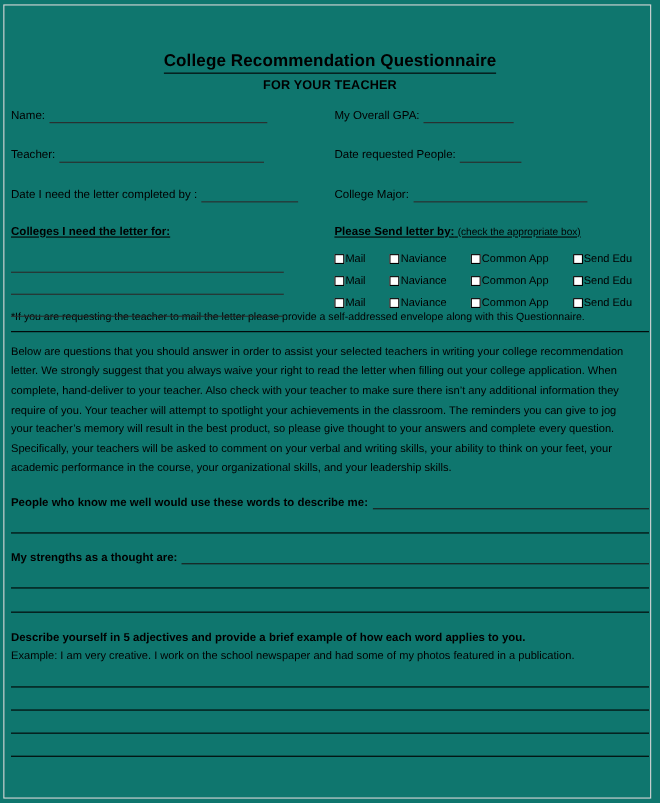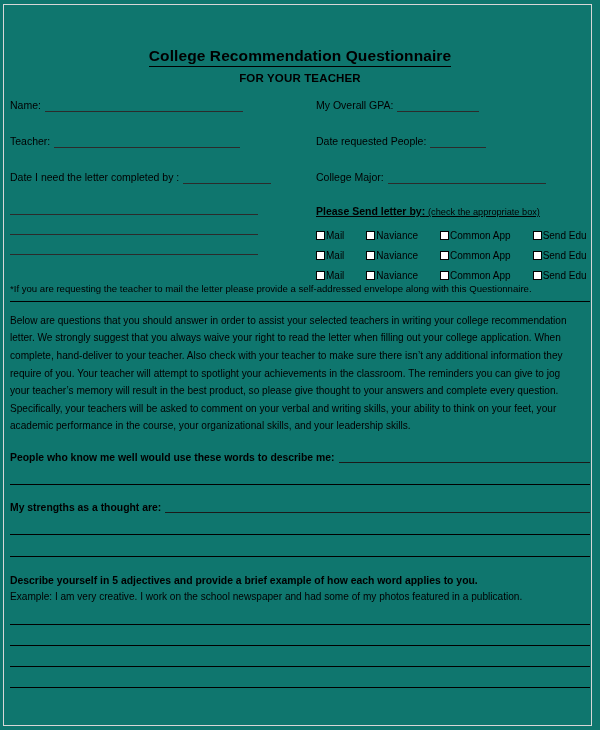--- a/index.html
+++ b/index.html
@@ -56,21 +56,21 @@
     letter-spacing: 0.15px;
   }
 
   
   .form-grid {
     position: relative;
     margin-top: 14px;
     height: 180px;
   }
   .col-left  { position: absolute; left: 0px;   top: 0; width: 300px; }
-  .col-right { position: absolute; left: 306px; top: 0; width: 274px; }
+  .col-right { position: absolute; left: 294px; top: 0; width: 274px; }
 
   .field {
     font-size: 10.5px;
     line-height: 14px;
     white-space: nowrap;
     display: flex;
     align-items: flex-end;
   }
   .field .lbl { flex: 0 0 auto; }
   .rule {
@@ -210,20 +210,21 @@
         <div class="field">
           <span class="lbl">Teacher:</span>
           <span class="rule r-teacher"></span>
         </div>
         <div class="gap-b"></div>
         <div class="field">
           <span class="lbl">Date I need the letter completed by :</span>
           <span class="rule r-dateby"></span>
         </div>
 
+        <div class="sec-head">Colleges I need the letter for:</div>
 
         <div class="college-lines">
           <div class="college-line"></div>
           <div class="college-line"></div>
           <div class="college-line"></div>
         </div>
       </div>
 
       <div class="col-right">
         <div class="field">

